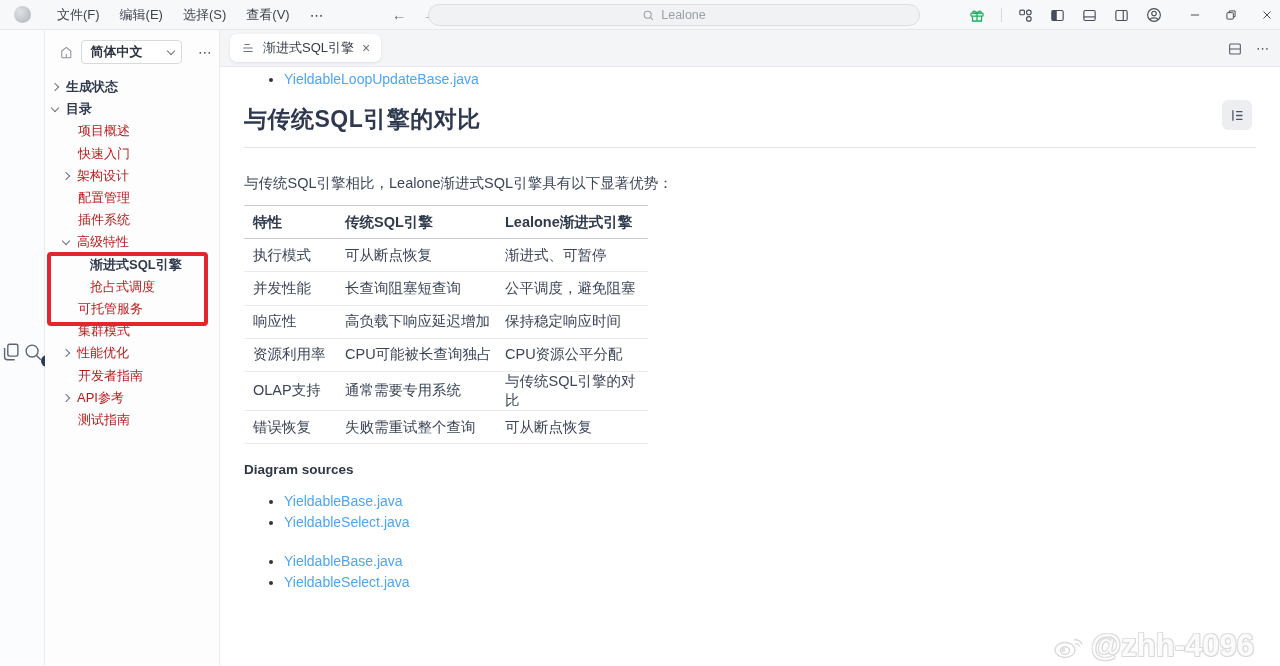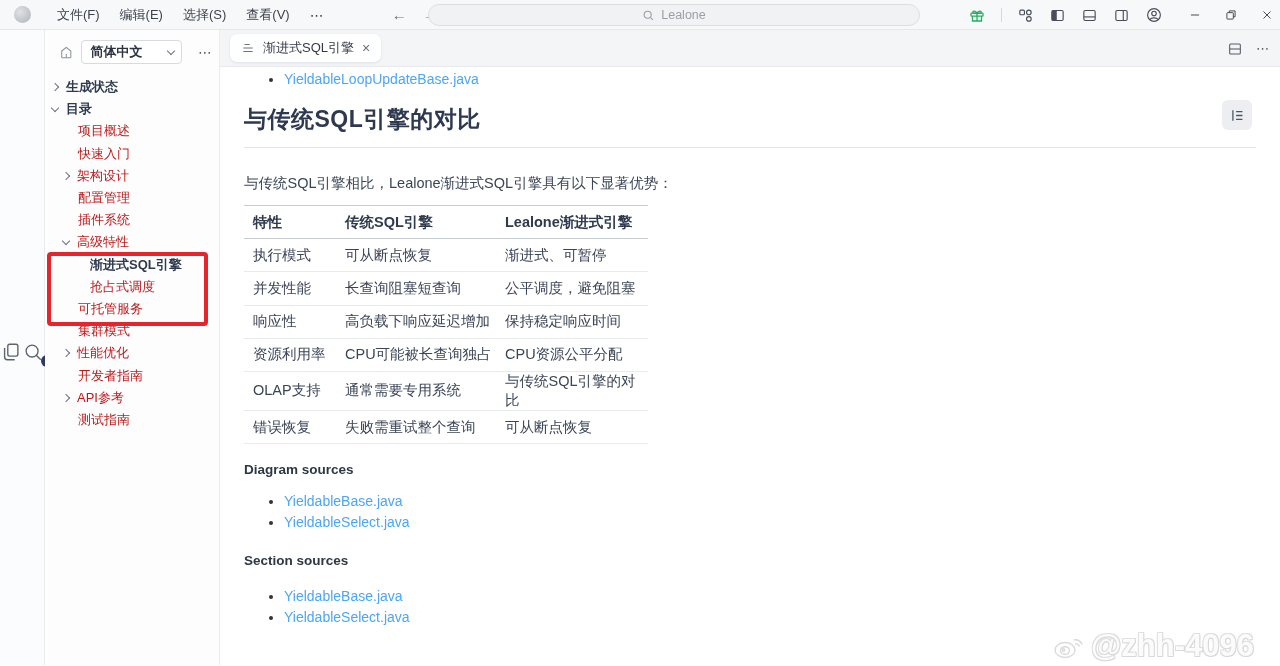--- a/index.html
+++ b/index.html
@@ -341,21 +341,20 @@
           </tbody>
         </table>
 
       <p class="src-title">Diagram sources</p>
       <ul class="list-gap">
           <li><a href="#">YieldableBase.java</a></li>
           <li><a href="#">YieldableSelect.java</a></li>
         </ul>
 
 
-      <p class="src-title" style="margin-top:20px">Section sources</p>
       <ul class="list-gap2">
           <li><a href="#">YieldableBase.java</a></li>
           <li><a href="#">YieldableSelect.java</a></li>
         </ul>
 
       <div class="toc-btn">
         <svg width="17" height="17" viewBox="0 0 24 24" fill="none" stroke="#4b5563" stroke-width="1.8">
             <path d="M5.5 4.5v15M10 6.5h9M10 12h9M10 17.5h9"></path>
           </svg>
       </div>

